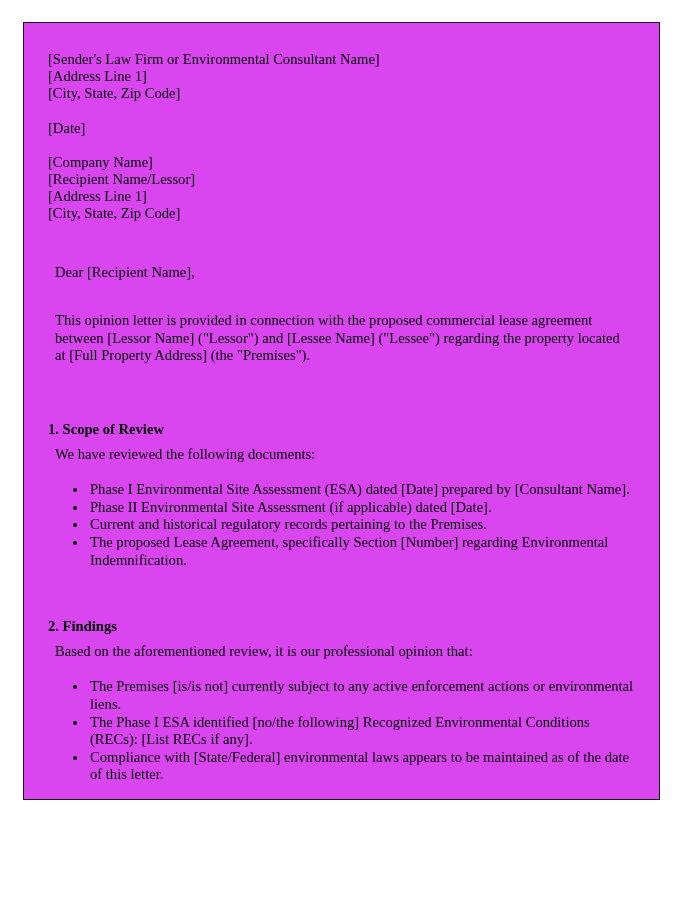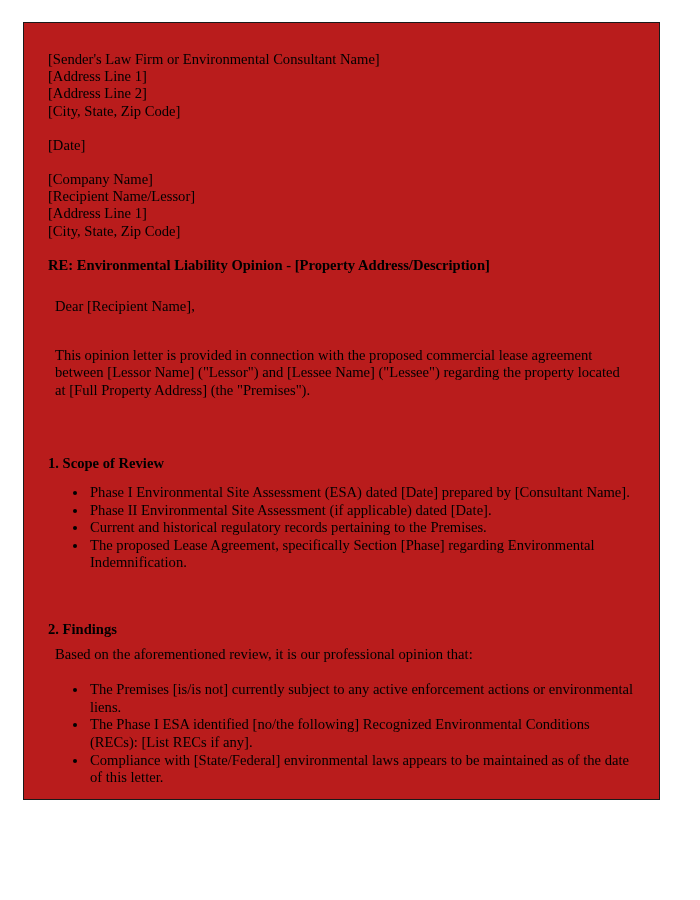--- a/index.html
+++ b/index.html
@@ -15,21 +15,21 @@
     overflow: hidden;
   }
   #page {
     position: absolute;
     left: 23px;
     top: 22px;
     width: 637px;
     height: 778px;
     border: 1px solid #1a1a1a;
     box-sizing: border-box;
-    background: #b91c1c;
+    background: #d946ef;
     overflow: hidden;
   }
   #page-inner {
     padding: 28px 24px 0 24px;
     box-sizing: border-box;
   }
   .block {
     font-size: 14.6px;
     line-height: 17.2px;
   }
@@ -71,62 +71,61 @@
 </style>
 </head>
 <body>
 
 <div id="page">
   <div id="page-inner">
 
     <div class="block">
       <div class="addr-line">[Sender's Law Firm or Environmental Consultant Name]</div>
       <div class="addr-line">[Address Line 1]</div>
-      <div class="addr-line">[Address Line 2]</div>
       <div class="addr-line">[City, State, Zip Code]</div>
     </div>
 
     <div class="gap-sm"></div>
 
     <div class="block">
       <div class="addr-line">[Date]</div>
     </div>
 
     <div class="gap-sm"></div>
 
     <div class="block">
       <div class="addr-line">[Company Name]</div>
       <div class="addr-line">[Recipient Name/Lessor]</div>
       <div class="addr-line">[Address Line 1]</div>
       <div class="addr-line">[City, State, Zip Code]</div>
     </div>
 
     <div class="gap-md"></div>
 
-    <div class="re-line">RE: Environmental Liability Opinion - [Property Address/Description]</div>
 
     <div class="gap-md"></div>
 
     <div class="para">Dear [Recipient Name],</div>
 
     <div class="gap-md"></div>
 
     <p class="para">This opinion letter is provided in connection with the proposed commercial lease agreement between [Lessor Name] ("Lessor") and [Lessee Name] ("Lessee") regarding the property located at [Full Property Address] (the "Premises").</p>
 
     <div class="spacer-para"></div>
 
     <div class="section-head">1. Scope of Review</div>
+    <div class="para">We have reviewed the following documents:</div>
 
     <div class="spacer-list"></div>
 
     <ul class="bullets">
       <li>Phase I Environmental Site Assessment (ESA) dated [Date] prepared by [Consultant Name].</li>
       <li>Phase II Environmental Site Assessment (if applicable) dated [Date].</li>
       <li>Current and historical regulatory records pertaining to the Premises.</li>
-      <li>The proposed Lease Agreement, specifically Section [Phase] regarding Environmental Indemnification.</li>
+      <li>The proposed Lease Agreement, specifically Section [Number] regarding Environmental Indemnification.</li>
     </ul>
 
     <div class="spacer-para"></div>
 
     <div class="section-head">2. Findings</div>
     <div class="para">Based on the aforementioned review, it is our professional opinion that:</div>
 
     <div class="spacer-list"></div>
 
     <ul class="bullets">

